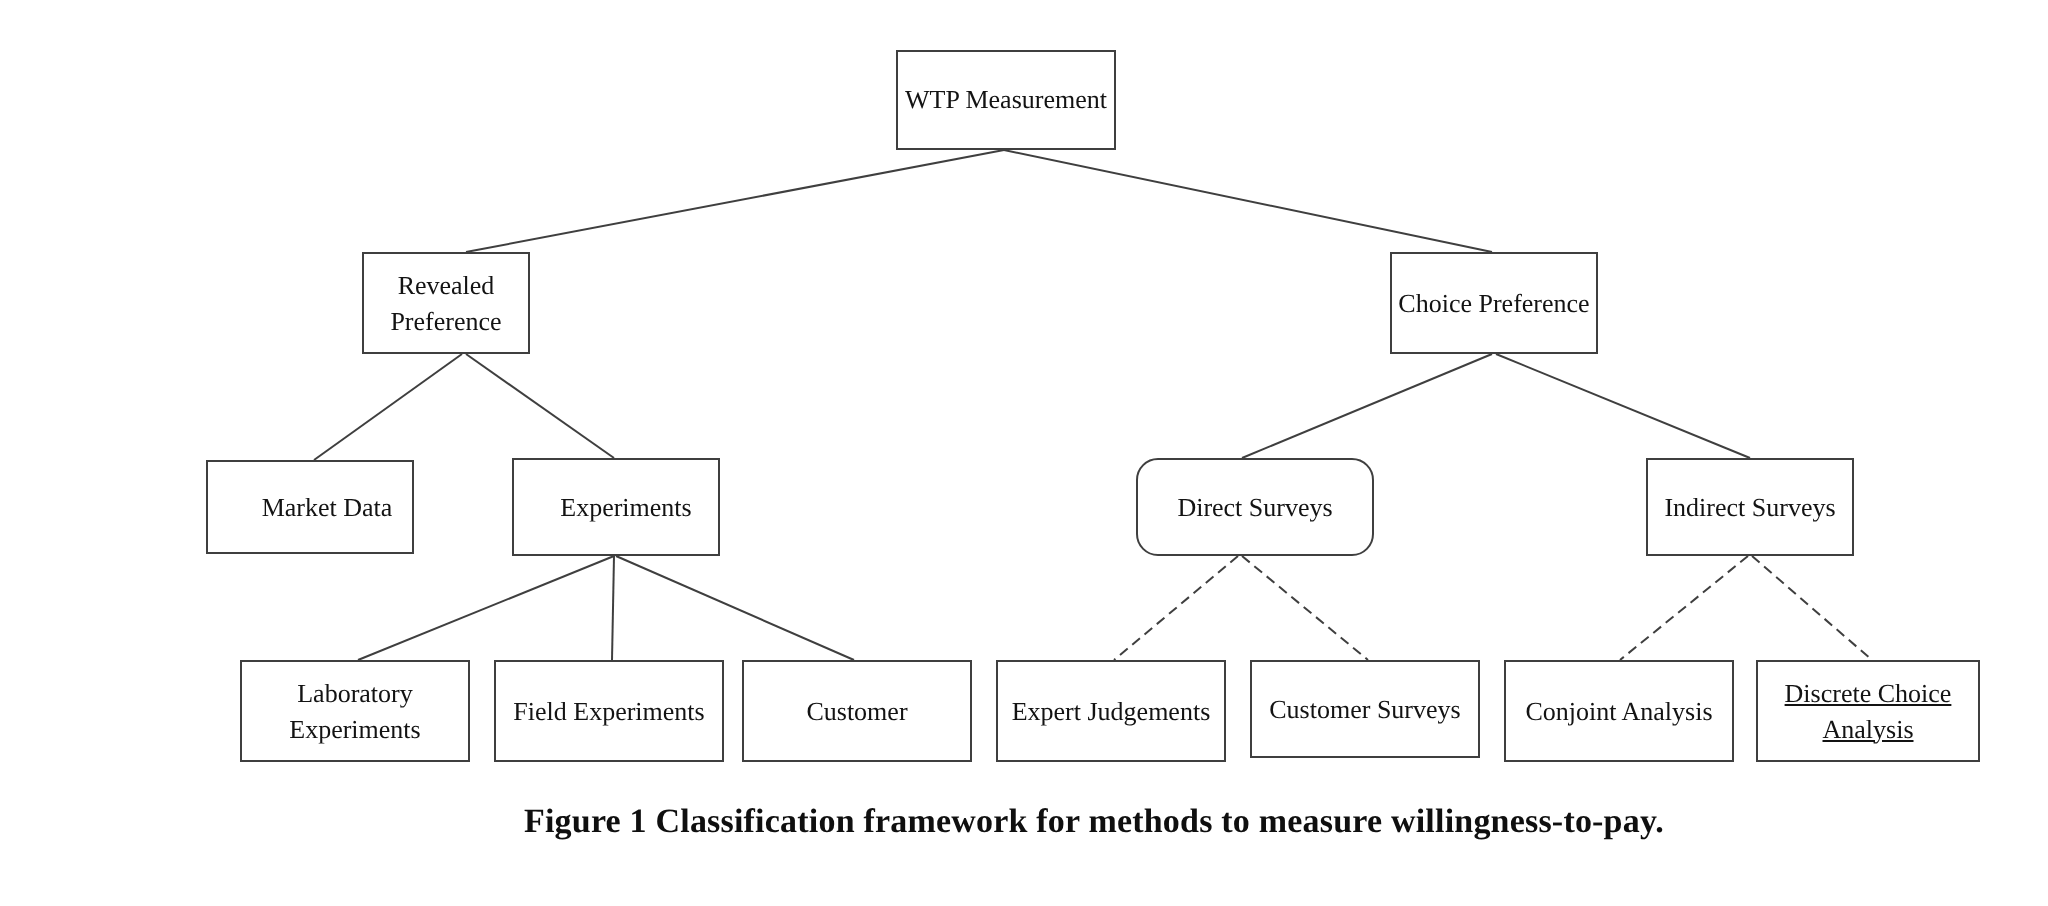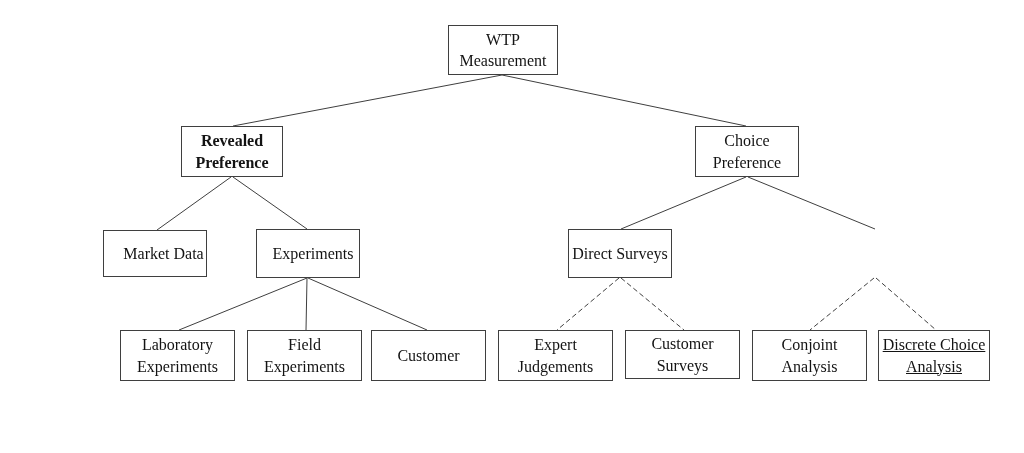--- a/index.html
+++ b/index.html
@@ -28,21 +28,21 @@
   }
   .node {
     position: absolute;
     box-sizing: border-box;
     border: 1px solid #3f3f3f;
     background: #ffffff;
     display: flex;
     align-items: center;
     justify-content: center;
     text-align: center;
-    font-size: 16px;
+    font-size: 13px;
     line-height: 1.32;
     color: #131313;
     padding: 0 2px;
   }
   .caption {
     position: absolute;
     top: 401px;
     left: 70px;
     width: 954px;
     text-align: center;
@@ -70,39 +70,41 @@
       <line x1="308" y1="278" x2="427" y2="330"></line>
       <line stroke-dasharray="5 3" x1="619" y1="278" x2="557" y2="330"></line>
       <line stroke-dasharray="5 3" x1="621" y1="278" x2="684" y2="330"></line>
       <line stroke-dasharray="5 3" x1="874" y1="278" x2="810" y2="330"></line>
       <line stroke-dasharray="5 3" x1="876" y1="278" x2="936" y2="330"></line>
     </g>
   </svg>
 
   <div class="node" style="left:448px; top:25px; width:110px; height:50px;">WTP Measurement</div>
 
-  <div class="node" style="left:181px; top:126px; width:102px; height:51px;font-weight:bold;">Revealed Preference</div>
+  <div class="node" style="left:181px; top:126px; width:84px; height:51px;">Revealed Preference</div>
 
   <div class="node" style="left:695px; top:126px; width:104px; height:51px;">Choice Preference</div>
 
   <div class="node" style="left:103px; top:230px; width:104px; height:47px;padding-left:19px;">Market Data</div>
 
   <div class="node" style="left:256px; top:229px; width:104px; height:49px;padding-left:12px;">Experiments</div>
 
-  <div class="node" style="left:568px; top:229px; width:104px; height:49px;">Direct Surveys</div>
+  <div class="node" style="left:568px; top:229px; width:119px; height:49px;border-radius:11px;">Direct Surveys</div>
 
+  <div class="node" style="left:823px; top:229px; width:104px; height:49px;">Indirect Surveys</div>
 
   <div class="node" style="left:120px; top:330px; width:115px; height:51px;">Laboratory Experiments</div>
 
   <div class="node" style="left:247px; top:330px; width:115px; height:51px;">Field Experiments</div>
 
   <div class="node" style="left:371px; top:330px; width:115px; height:51px;">Customer</div>
 
   <div class="node" style="left:498px; top:330px; width:115px; height:51px;">Expert Judgements</div>
 
   <div class="node" style="left:625px; top:330px; width:115px; height:49px;">Customer Surveys</div>
 
   <div class="node" style="left:752px; top:330px; width:115px; height:51px;">Conjoint Analysis</div>
 
   <div class="node" style="left:878px; top:330px; width:112px; height:51px;text-decoration:underline;">Discrete Choice Analysis</div>
 
+  <div class="caption">Figure 1 Classification framework for methods to measure willingness-to-pay.</div>
 
 </div>
 
 </body></html>

